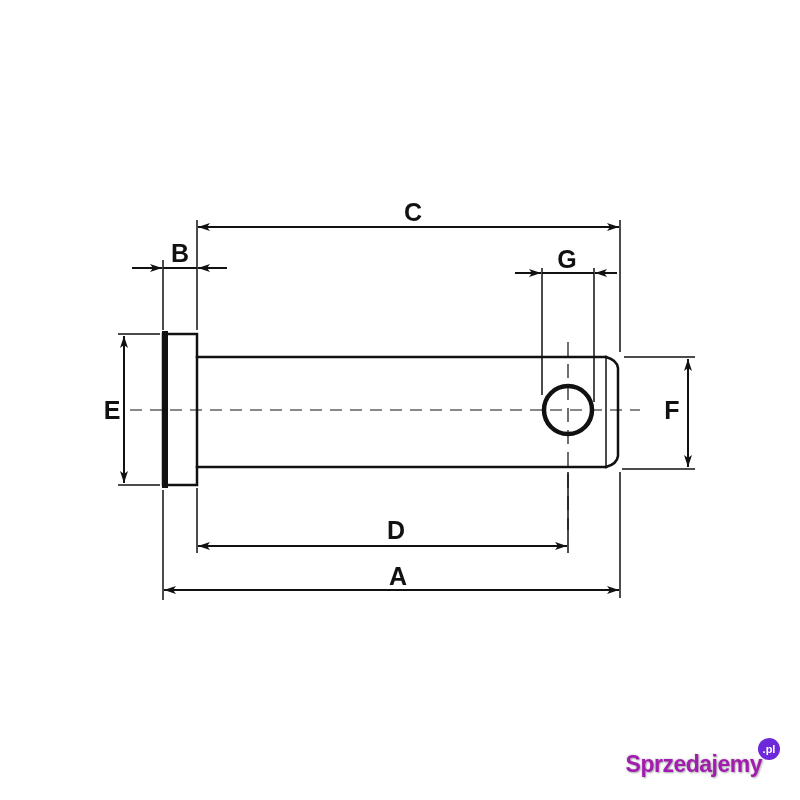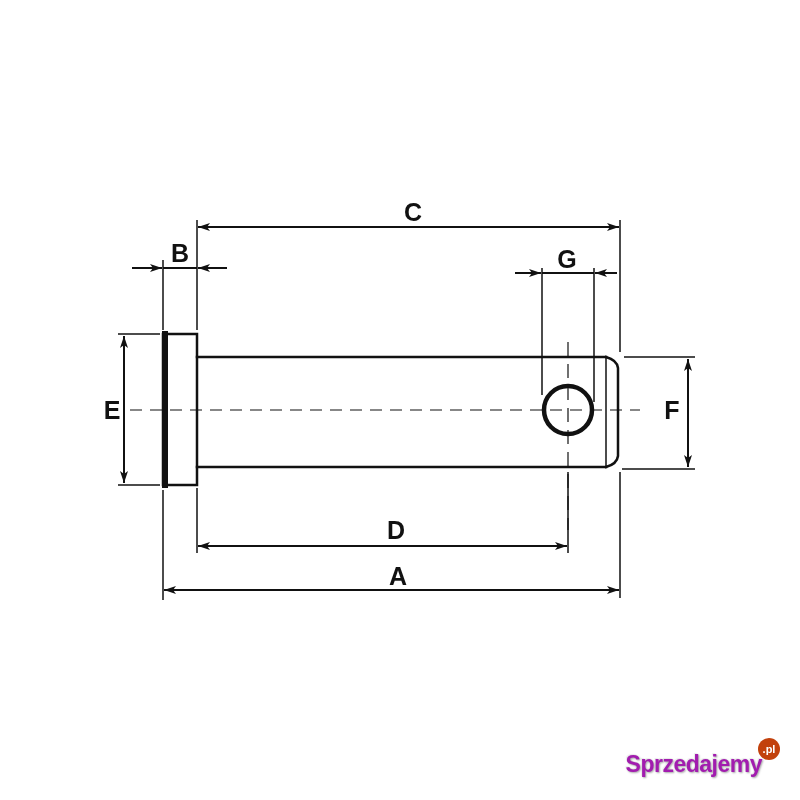--- a/index.html
+++ b/index.html
@@ -8,21 +8,21 @@
     .dim-label { font-family: "Liberation Sans", sans-serif; font-weight: bold; font-size: 25px; fill: #111111; }
     .watermark {
       position: absolute; right: 38px; bottom: 22px;
       font-family: "Liberation Sans", sans-serif; font-weight: bold; font-size: 23px;
       color: #a21caf; letter-spacing: -0.5px;
       text-shadow: 1px 1px 2px rgba(0,0,0,0.35), -1px -1px 1px rgba(0,0,0,0.08);
     }
     .watermark-badge {
       position: absolute; right: 20px; bottom: 40px;
       width: 22px; height: 22px; border-radius: 50%;
-      background: #c2410c; color: #ffffff;
+      background: #6d28d9; color: #ffffff;
       font-family: "Liberation Sans", sans-serif; font-weight: bold; font-size: 11px;
       display: flex; align-items: center; justify-content: center;
     }
   </style>
 </head>
 <body>
 
 <svg id="drawing" viewBox="0 0 800 800" xmlns="http://www.w3.org/2000/svg">
   <defs>
     <marker id="arr" viewBox="0 0 12 8" refX="12" refY="4" markerWidth="12" markerHeight="8" orient="auto-start-reverse" markerUnits="userSpaceOnUse">

